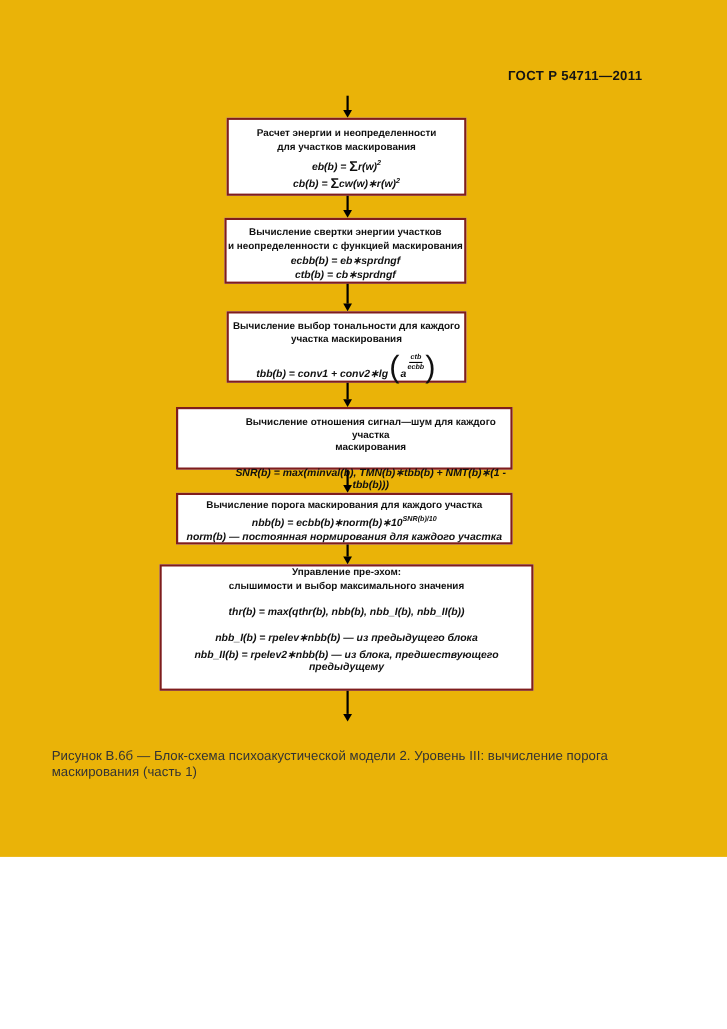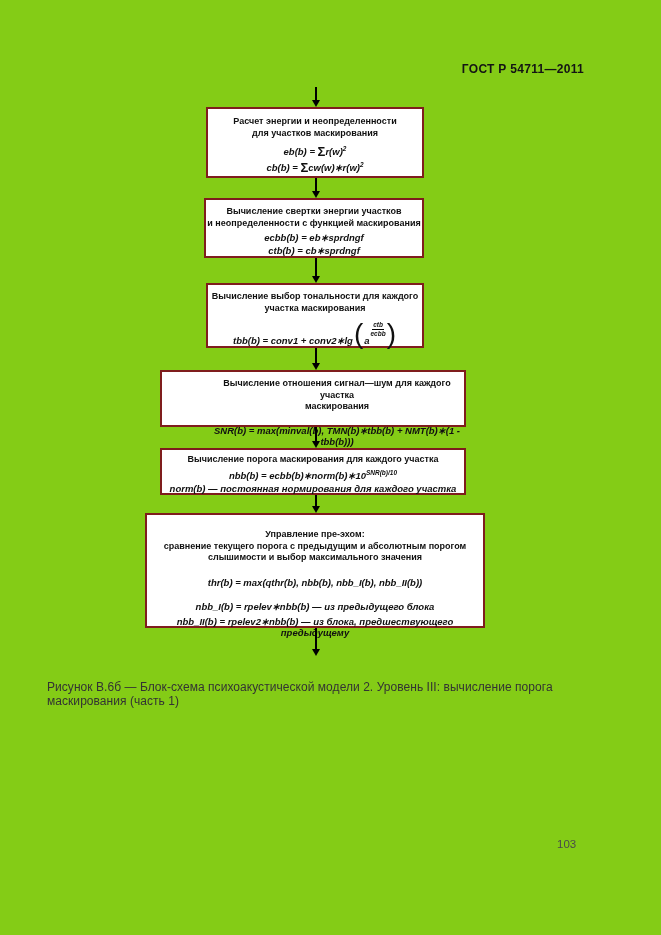--- a/index.html
+++ b/index.html
@@ -1,35 +1,35 @@
 <!DOCTYPE html>
 <html><head>
 <meta charset="utf-8">
 <style>
   html,body { margin:0; padding:0; background:#ffffff; }
   .page {
-    position:relative; width:661px; height:935px; background:#84cc16;
+    position:relative; width:661px; height:779px; background:#eab308;
     font-family:"Liberation Sans", sans-serif; color:#0d0d0d; overflow:hidden;text-decoration:underline;
   }
   .doc-header {
     position:absolute; top:62px; right:77px;
     font-size:12px; font-weight:bold; letter-spacing:.3px; color:#141414;
   }
   
   .block {
     position:absolute; box-sizing:border-box; background:#fff;
     border:2px solid #7f1d1d;
     display:flex; flex-direction:column; align-items:center; text-align:center;
   }
   .b1 { left:206px; top:107px; width:218px; height:71px; padding-top:7px; }
   .b2 { left:204px; top:198px; width:220px; height:60px; padding-top:6px; }
   .b3 { left:206px; top:283px; width:218px; height:65px; padding-top:6px; }
   .b4 { left:160px; top:370px; width:306px; height:57px; padding-top:6px;padding-left:48px; }
   .b5 { left:160px; top:448px; width:306px; height:47px; padding-top:5px;justify-content:center; }
-  .b6 { left:145px; top:513px; width:340px; height:115px; padding-top:14px; }
+  .b6 { left:145px; top:513px; width:340px; height:115px; padding-top:0; }
   .bt { font-size:9px; font-weight:bold; line-height:11.5px; color:#101010; }
   .bf { font-size:9.5px; font-weight:bold; font-style:italic; color:#101010; line-height:11px; }
   .bf sup { font-size:6.5px; font-weight:bold; }
   .sigma { font-size:13px; font-style:normal; font-weight:bold; vertical-align:-1px; line-height:9px; }
   .m4 { margin-top:4px; } .m2 { margin-top:2px; }
   .m12 { margin-top:12px; } .m13 { margin-top:13px; } .m3 { margin-top:3px; }
   
   .f3row { display:flex; align-items:flex-end; justify-content:center; margin-top:8px; }
   .paren { font-size:28px; font-weight:normal; line-height:24px; margin:0 1px; font-style:normal; }
   .frac {
@@ -132,21 +132,20 @@
     <div class="bf m2">norm(b) — постоянная нормирования для каждого участка</div>
   </div>
 
   <div class="arrow a-5">
     <div class="stem"></div>
     <div class="head"></div>
   </div>
 
   <div class="block b6">
     <div class="bt">Управление пре-эхом:</div>
-    <div class="bt">сравнение текущего порога с предыдущим и абсолютным порогом</div>
     <div class="bt">слышимости и выбор максимального значения</div>
     <div class="bf m13">thr(b) = max(qthr(b), nbb(b), nbb_I(b), nbb_II(b))</div>
     <div class="bf m13">nbb_I(b) = rpelev∗nbb(b) — из предыдущего блока</div>
     <div class="bf m4">nbb_II(b) = rpelev2∗nbb(b) — из блока, предшествующего предыдущему</div>
   </div>
 
   <div class="arrow a-out">
     <div class="stem"></div>
     <div class="head"></div>
   </div>

